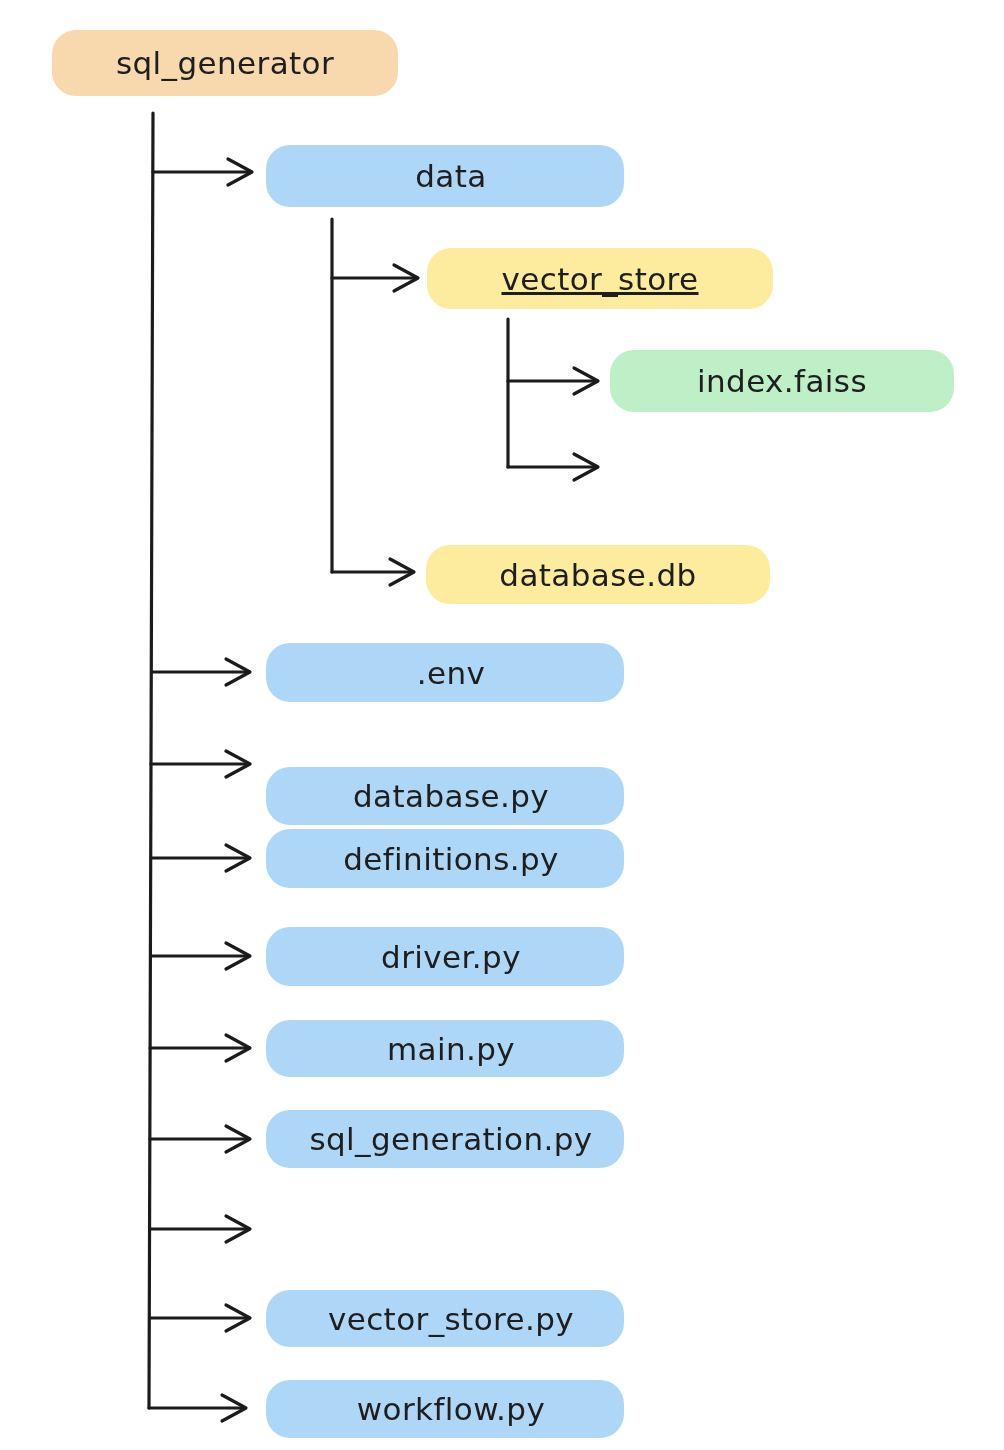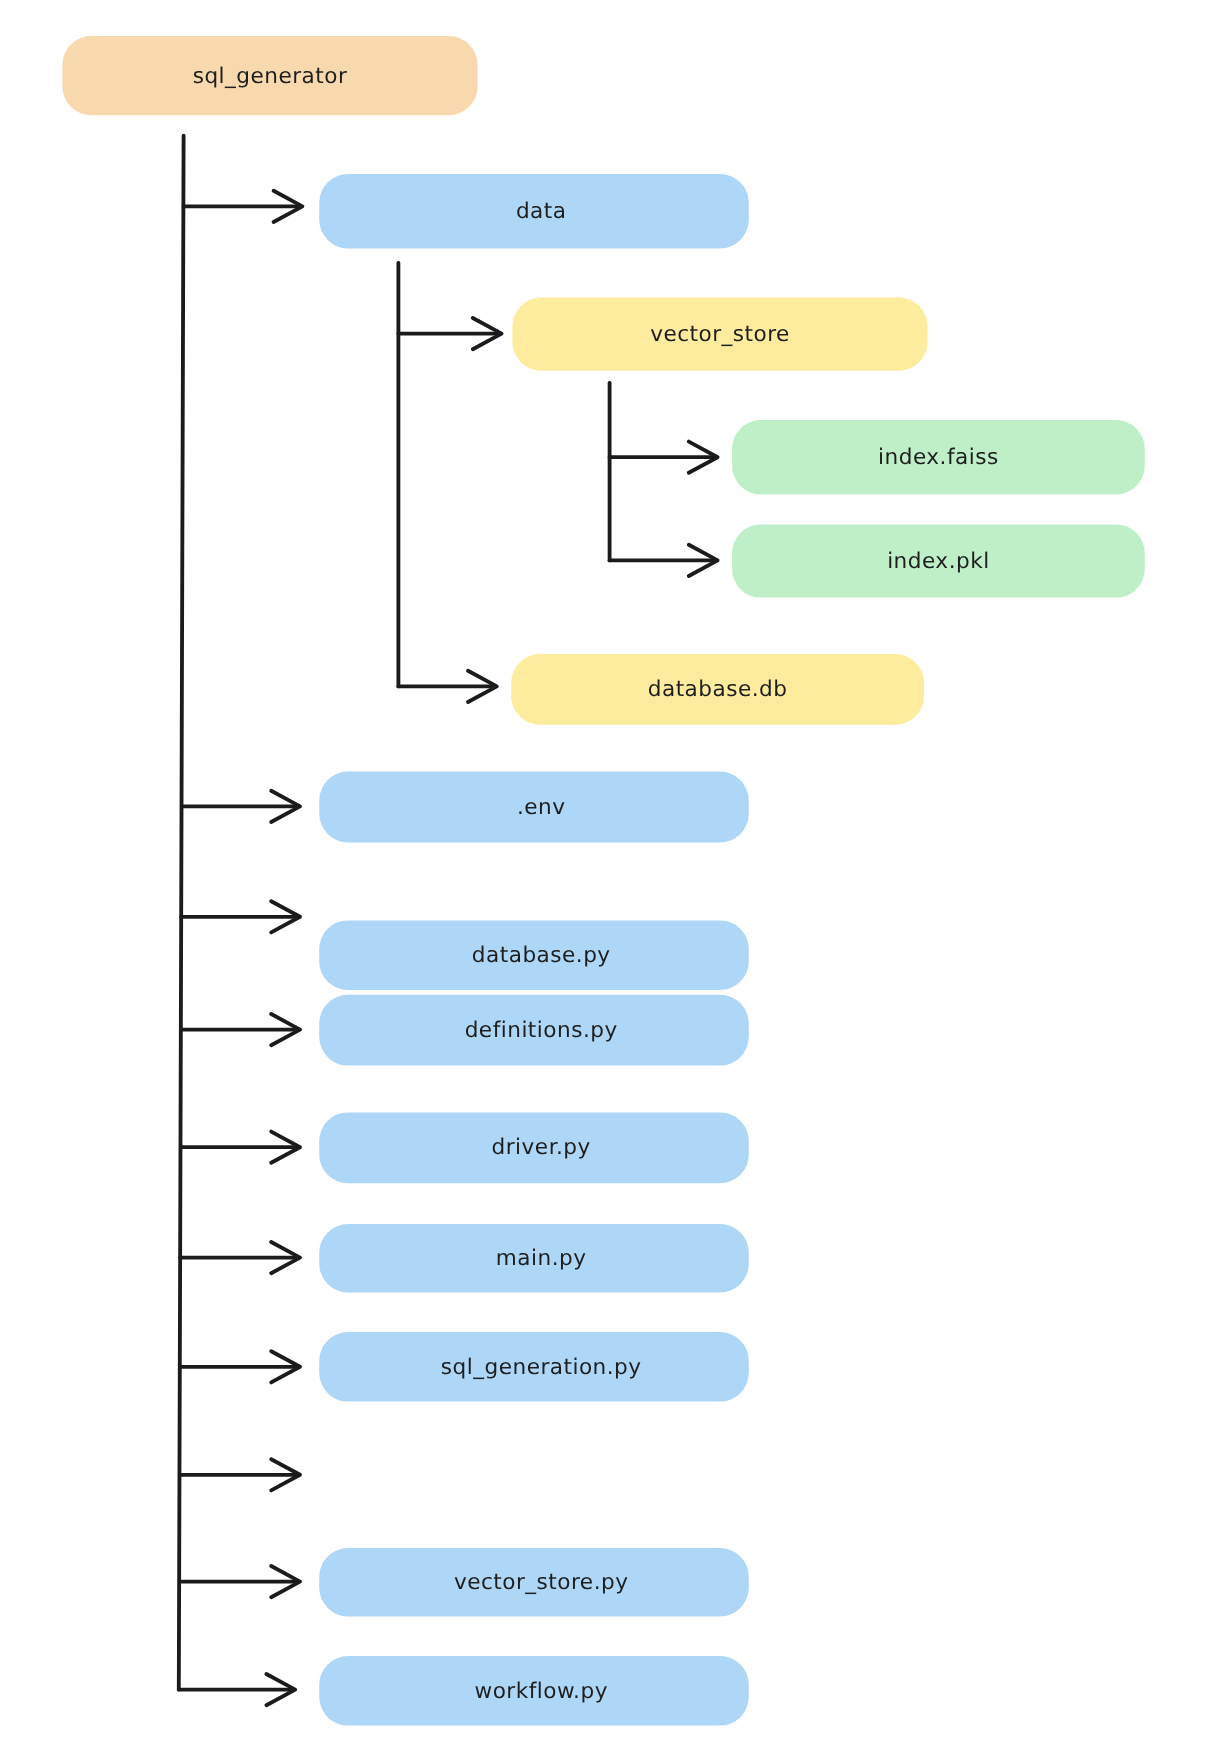--- a/index.html
+++ b/index.html
@@ -16,21 +16,21 @@
     left:0;top:0;
     width:1004px;height:1450px;
     pointer-events:none;
   }
   .node{
     position:absolute;
     display:flex;
     align-items:center;
     justify-content:center;
     border-radius:24px;
-    font-size:18px;
+    font-size:31px;
     letter-spacing:0.4px;
     color:#1e1e1e;
     font-family:"DejaVu Sans", sans-serif;
     white-space:nowrap;
   }
   .c-orange{background:#f8d9ad;}
   .c-blue{background:#aed7f7;padding-left:12px;}
   .c-yellow{background:#fdec9e;}
   .c-green{background:#bfefc7;}
 </style>
@@ -121,25 +121,24 @@
     <g>
       <path d="M 149 1408 L 244 1408"></path>
       <path d="M 222 1395 L 246 1408 L 222 1421"></path>
     </g>
   </svg>
 
   <div class="node c-orange" style="left:52px;  top:30px;   width:346px; height:66px;">sql_generator</div>
 
   <div class="node c-blue" style="left:266px; top:145px;  width:346px; height:62px;">data</div>
 
-  <div class="node c-yellow" style="left:427px; top:248px;  width:346px; height:61px;">vector_store</div>
+  <div class="node c-yellow" style="left:427px; top:248px;  width:346px; height:61px;text-decoration:underline;">vector_store</div>
 
   <div class="node c-green" style="left:610px; top:350px;  width:344px; height:62px;">index.faiss</div>
 
-  <div class="node c-green" style="left:610px; top:437px;  width:344px; height:61px;">index.pkl</div>
 
   <div class="node c-yellow" style="left:426px; top:545px;  width:344px; height:59px;">database.db</div>
 
   <div class="node c-blue" style="left:266px; top:643px;  width:346px; height:59px;">.env</div>
 
   <div class="node c-blue" style="left:266px; top:736px;  width:346px; height:58px;margin-top:31px;">database.py</div>
 
   <div class="node c-blue" style="left:266px; top:829px;  width:346px; height:59px;">definitions.py</div>
 
   <div class="node c-blue" style="left:266px; top:927px;  width:346px; height:59px;">driver.py</div>

